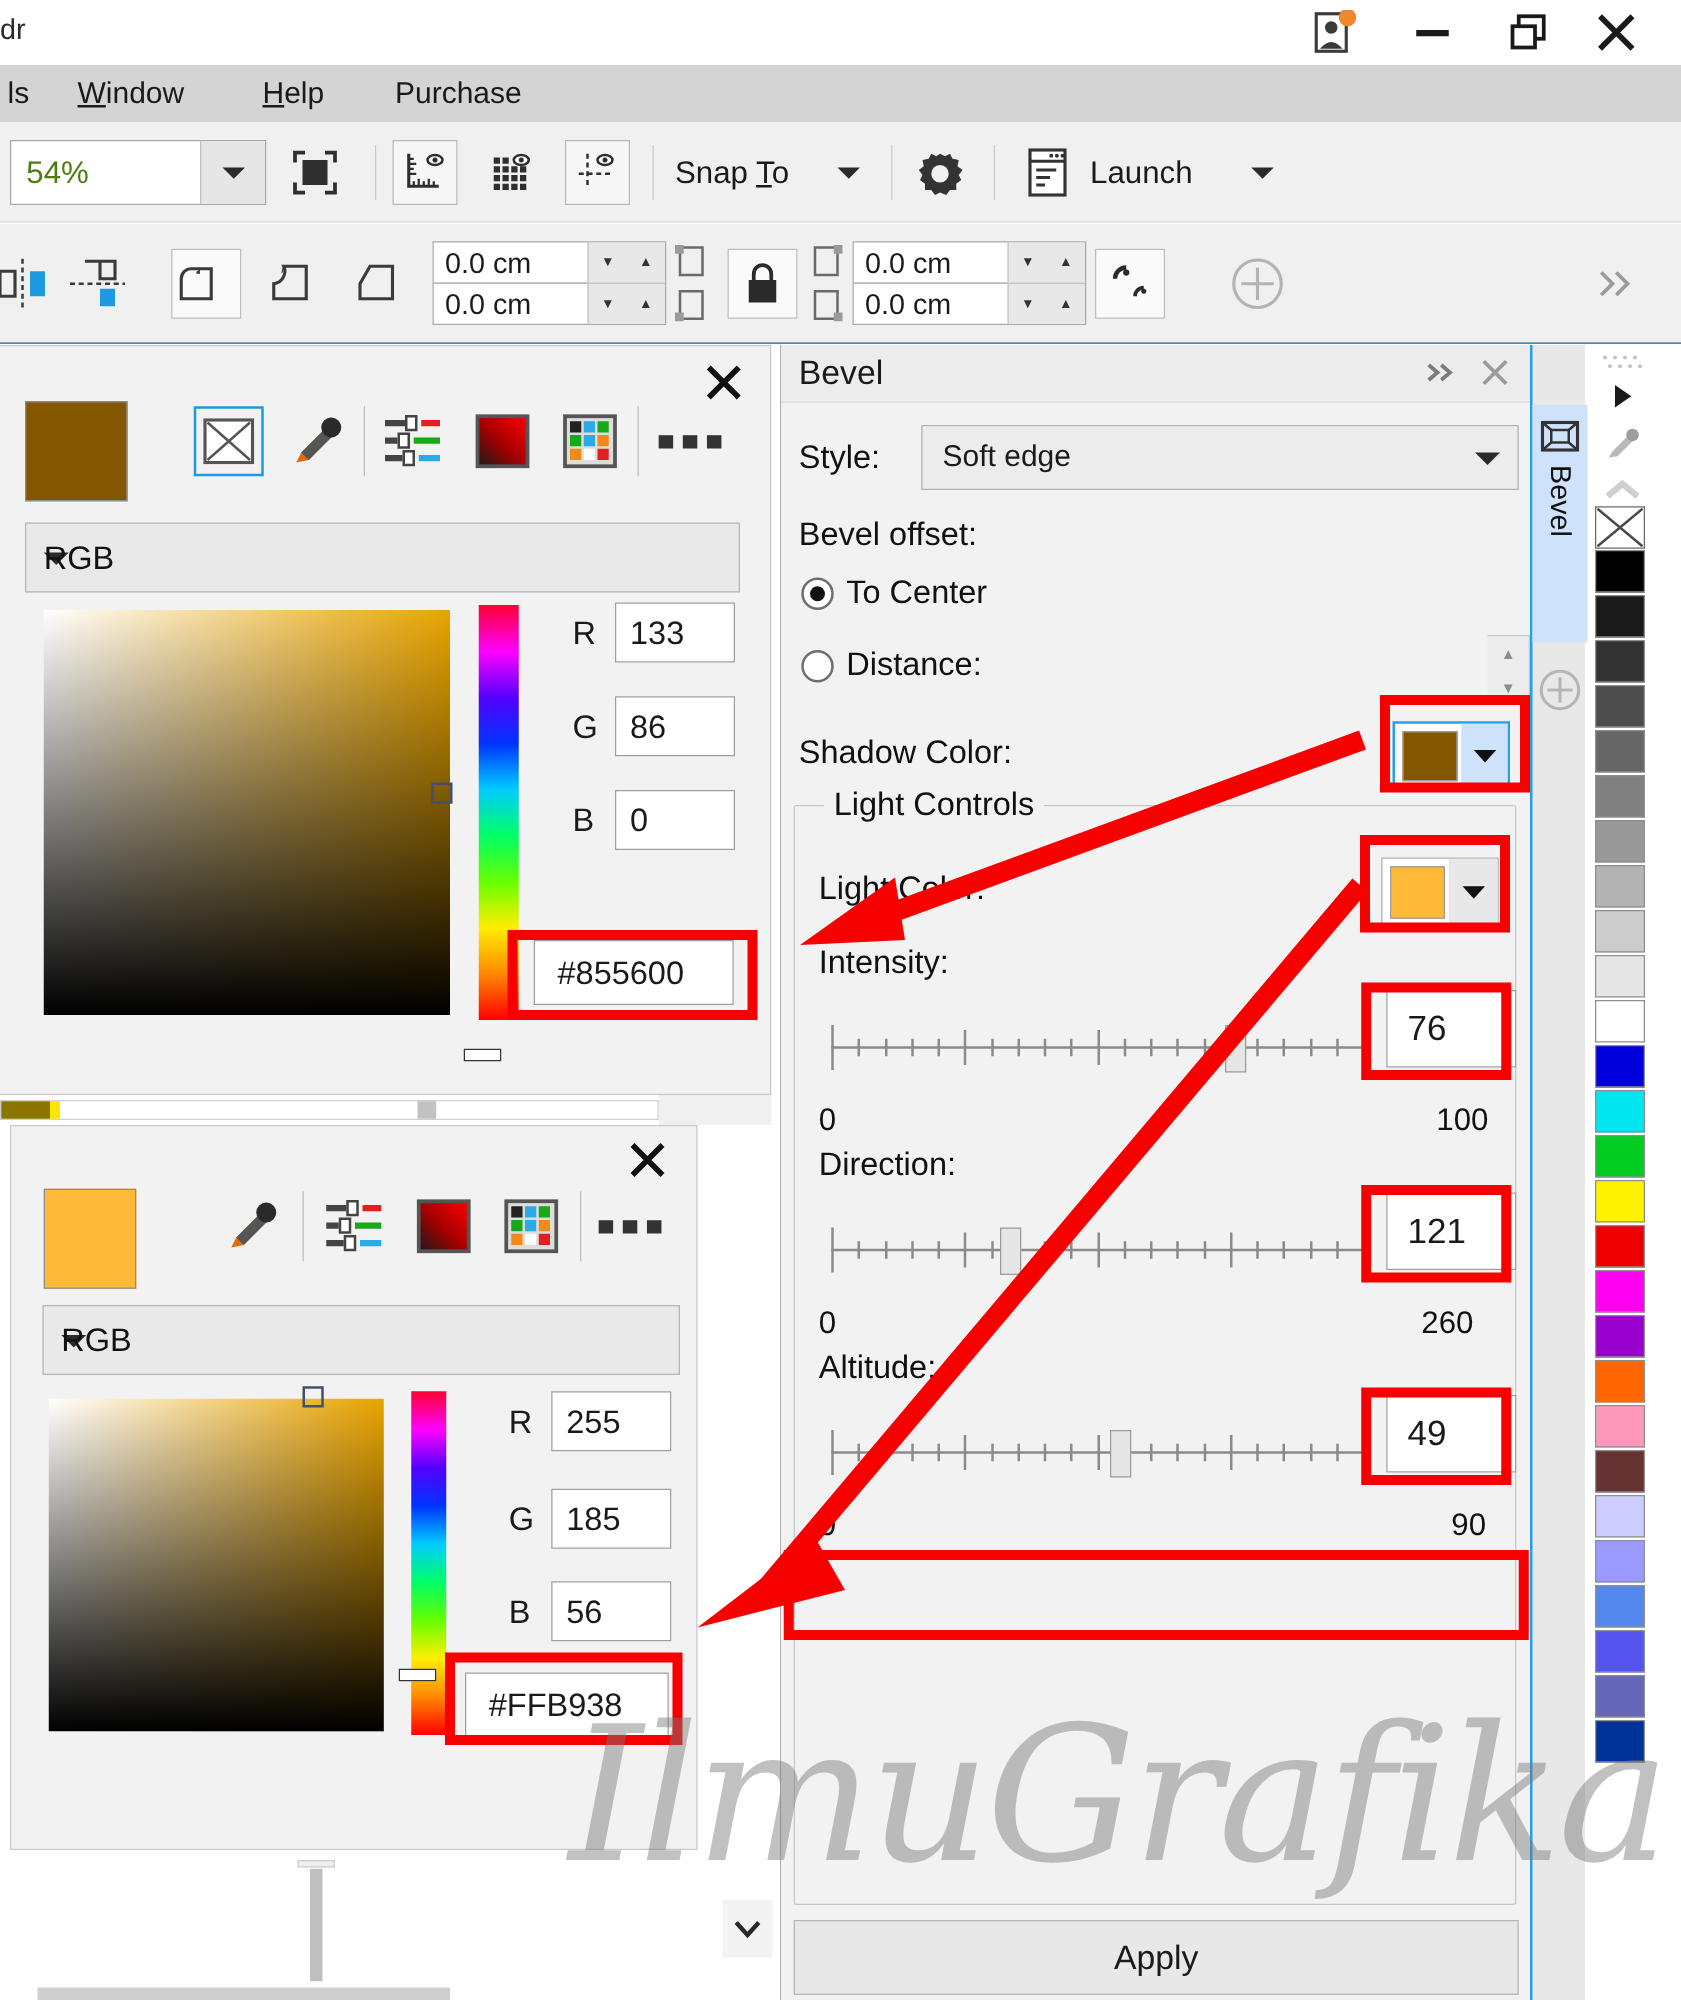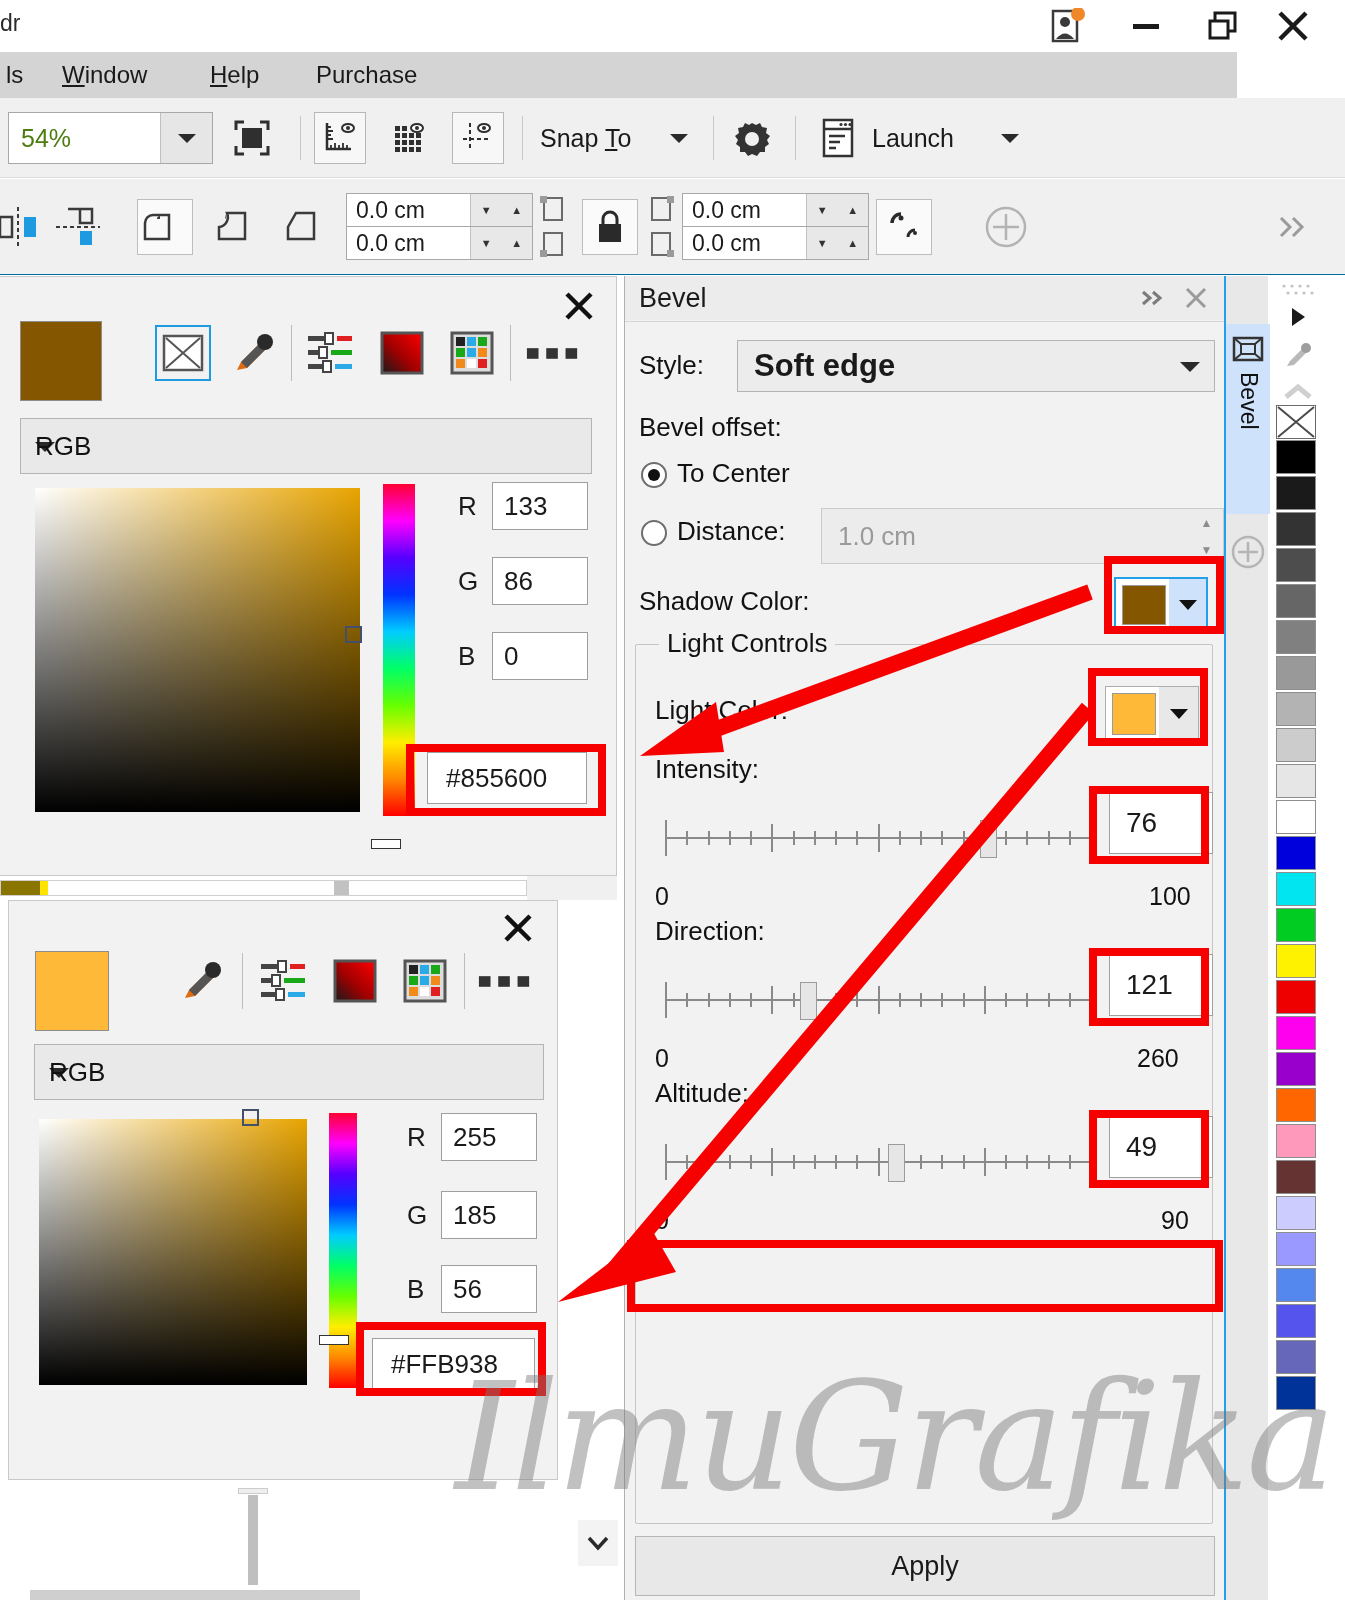--- a/index.html
+++ b/index.html
@@ -15,21 +15,21 @@
   
   #titlebar { position:absolute; left:0; top:0; width:1345px; height:52px; background:#ffffff; }
   #title-text { position:absolute; left:0; top:10px; font-size:23px; color:#2a2a2a; }
   .winbtn { position:absolute; top:0; height:52px; display:flex; align-items:center; justify-content:center; cursor:default; }
   #acct-icon { left:1040px; width:56px; }
   #btn-min   { left:1115px; width:62px; }
   #btn-max   { left:1192px; width:62px; }
   #btn-close { left:1262px; width:62px; }
 
   
-  #menubar { position:absolute; left:0; top:52px; width:1237px; height:46px; background:#d4d4d4; }
+  #menubar { position:absolute; left:0; top:52px; width:1345px; height:46px; background:#d4d4d4; }
   .menu-item { position:absolute; top:0; height:46px; display:flex; align-items:center; font-size:24px; color:#1a1a1a; padding:0 6px; }
   .menu-item u { text-decoration:underline; }
 
   
   #toolbar1 { position:absolute; left:0; top:98px; width:1345px; height:80px; background:#f0f0f0; border-bottom:1px solid #dcdcdc; }
   #zoom-combo { position:absolute; left:8px; top:14px; width:205px; height:52px; background:#fff; border:1px solid #a8a8a8; display:flex; }
   #zoom-value { flex:1; display:flex; align-items:center; padding-left:12px; font-size:25px; color:#4d7c0f; }
   #zoom-arrow { width:52px; background:#e6e6e6; border-left:1px solid #c0c0c0; display:flex; align-items:center; justify-content:center; }
   .tb-btn { position:absolute; top:14px; width:52px; height:52px; display:flex; align-items:center; justify-content:center; }
   .tb-btn.framed { border:1px solid #b8b8b8; background:#f7f7f7; }
@@ -639,36 +639,35 @@
     <div id="docker-close">
       <svg width="24" height="24" viewBox="0 0 24 24">
           <path d="M3 3 L21 21 M21 3 L3 21" stroke="#9a9a9a" stroke-width="3"></path>
         </svg>
     </div>
   </div>
 
   <div id="docker-body">
     <div class="lbl" style="left:14px; top:28px;">Style:</div>
     <div class="style-combo" style="left:112px; top:18px; width:478px; height:52px;">
-      <span style="flex:1; padding-left:16px; font-size:31px;font-weight:bold;">Soft edge</span>
+      <span style="flex:1; padding-left:16px; font-size:24px;">Soft edge</span>
       <span style="width:48px; display:flex; align-items:center; justify-content:center;">
         <svg width="22" height="13" viewBox="0 0 22 13">
             <path d="M1 2 L11 12 L21 2 Z" fill="#2a2a2a"></path>
           </svg>
       </span>
     </div>
 
     <div class="lbl" style="left:14px; top:90px;">Bevel offset:</div>
 
     <div class="radio on" style="left:16px; top:140px;"></div>
     <div class="lbl" style="left:52px; top:136px;">To Center</div>
 
     <div class="radio" style="left:16px; top:198px;"></div>
     <div class="lbl" style="left:52px; top:194px;">Distance:</div>
-    <div class="dist-inp" style="left:196px; top:186px; width:370px; height:56px;">1.0 cm</div>
     <div class="dist-spin" style="left:565px; top:186px; height:56px;">
         <span>▲</span>
         <span>▼</span>
       </div>
 
     <div class="lbl" style="left:14px; top:264px;">Shadow Color:</div>
     <div class="colorbtn focus" style="left:489px; top:255px; width:94px; height:56px;">
       <div class="sw" style="background:#855600;"></div>
       <div class="dd">
         <svg width="20" height="12" viewBox="0 0 20 12">

